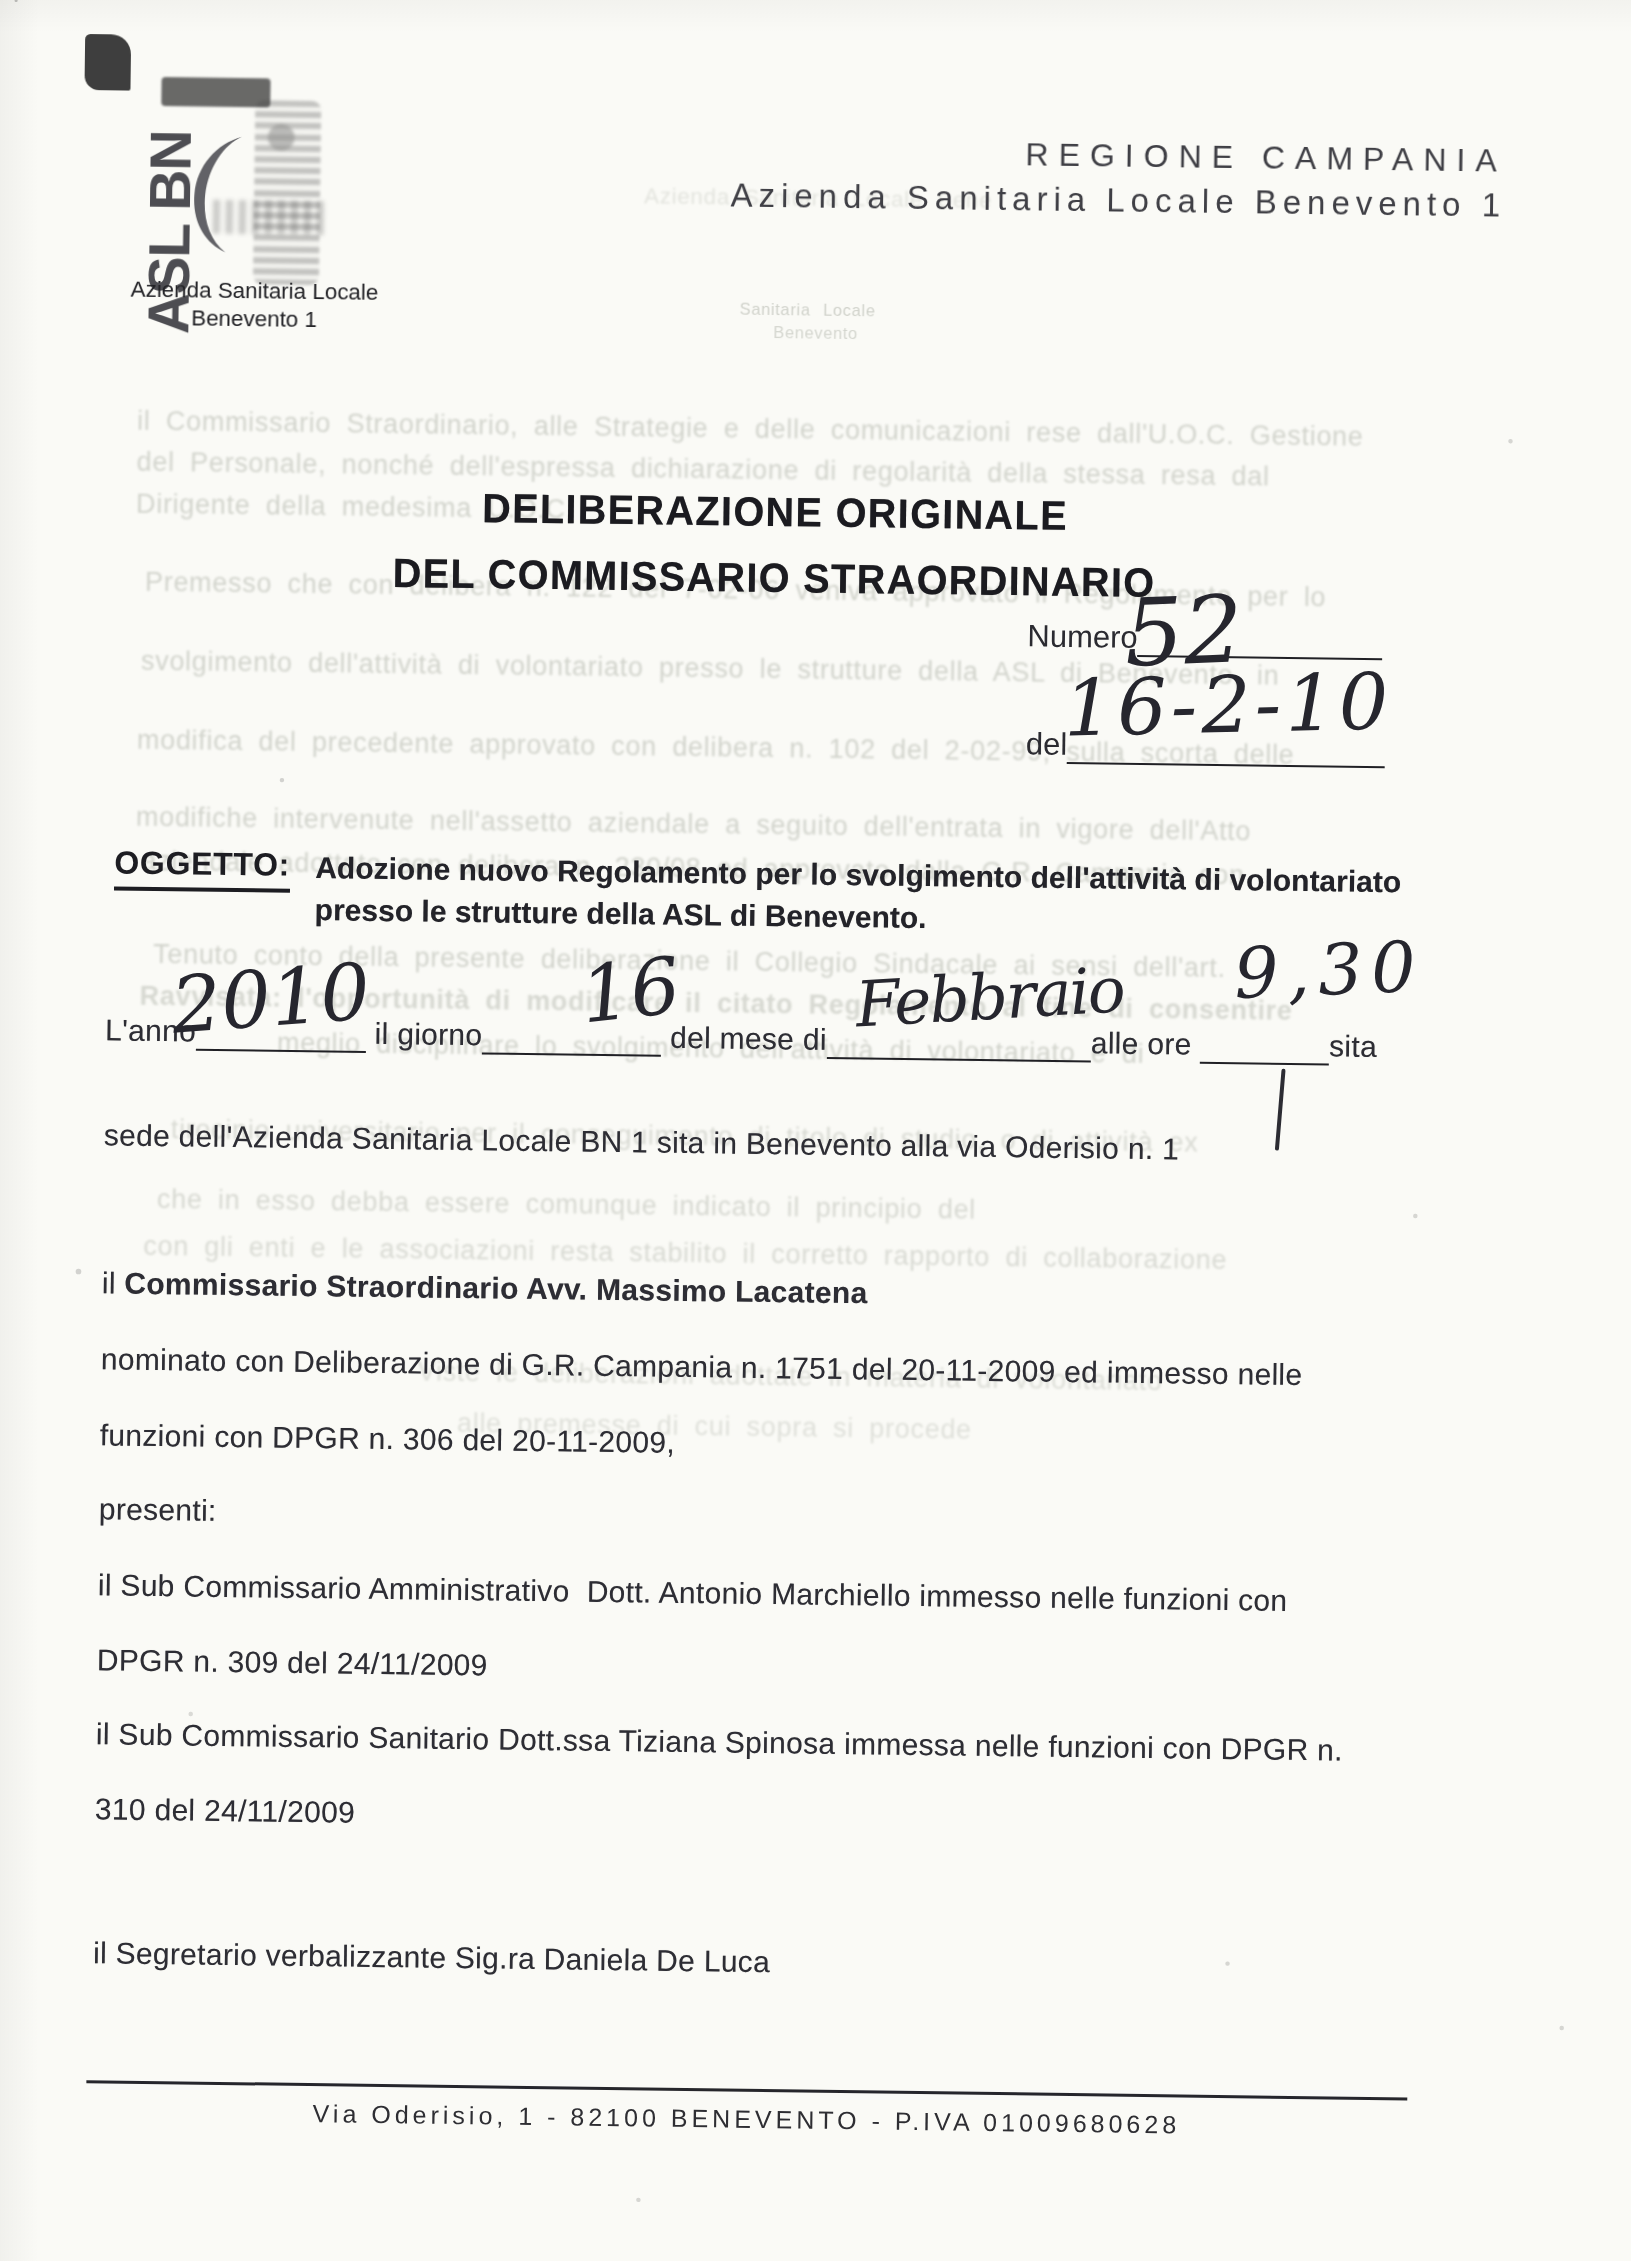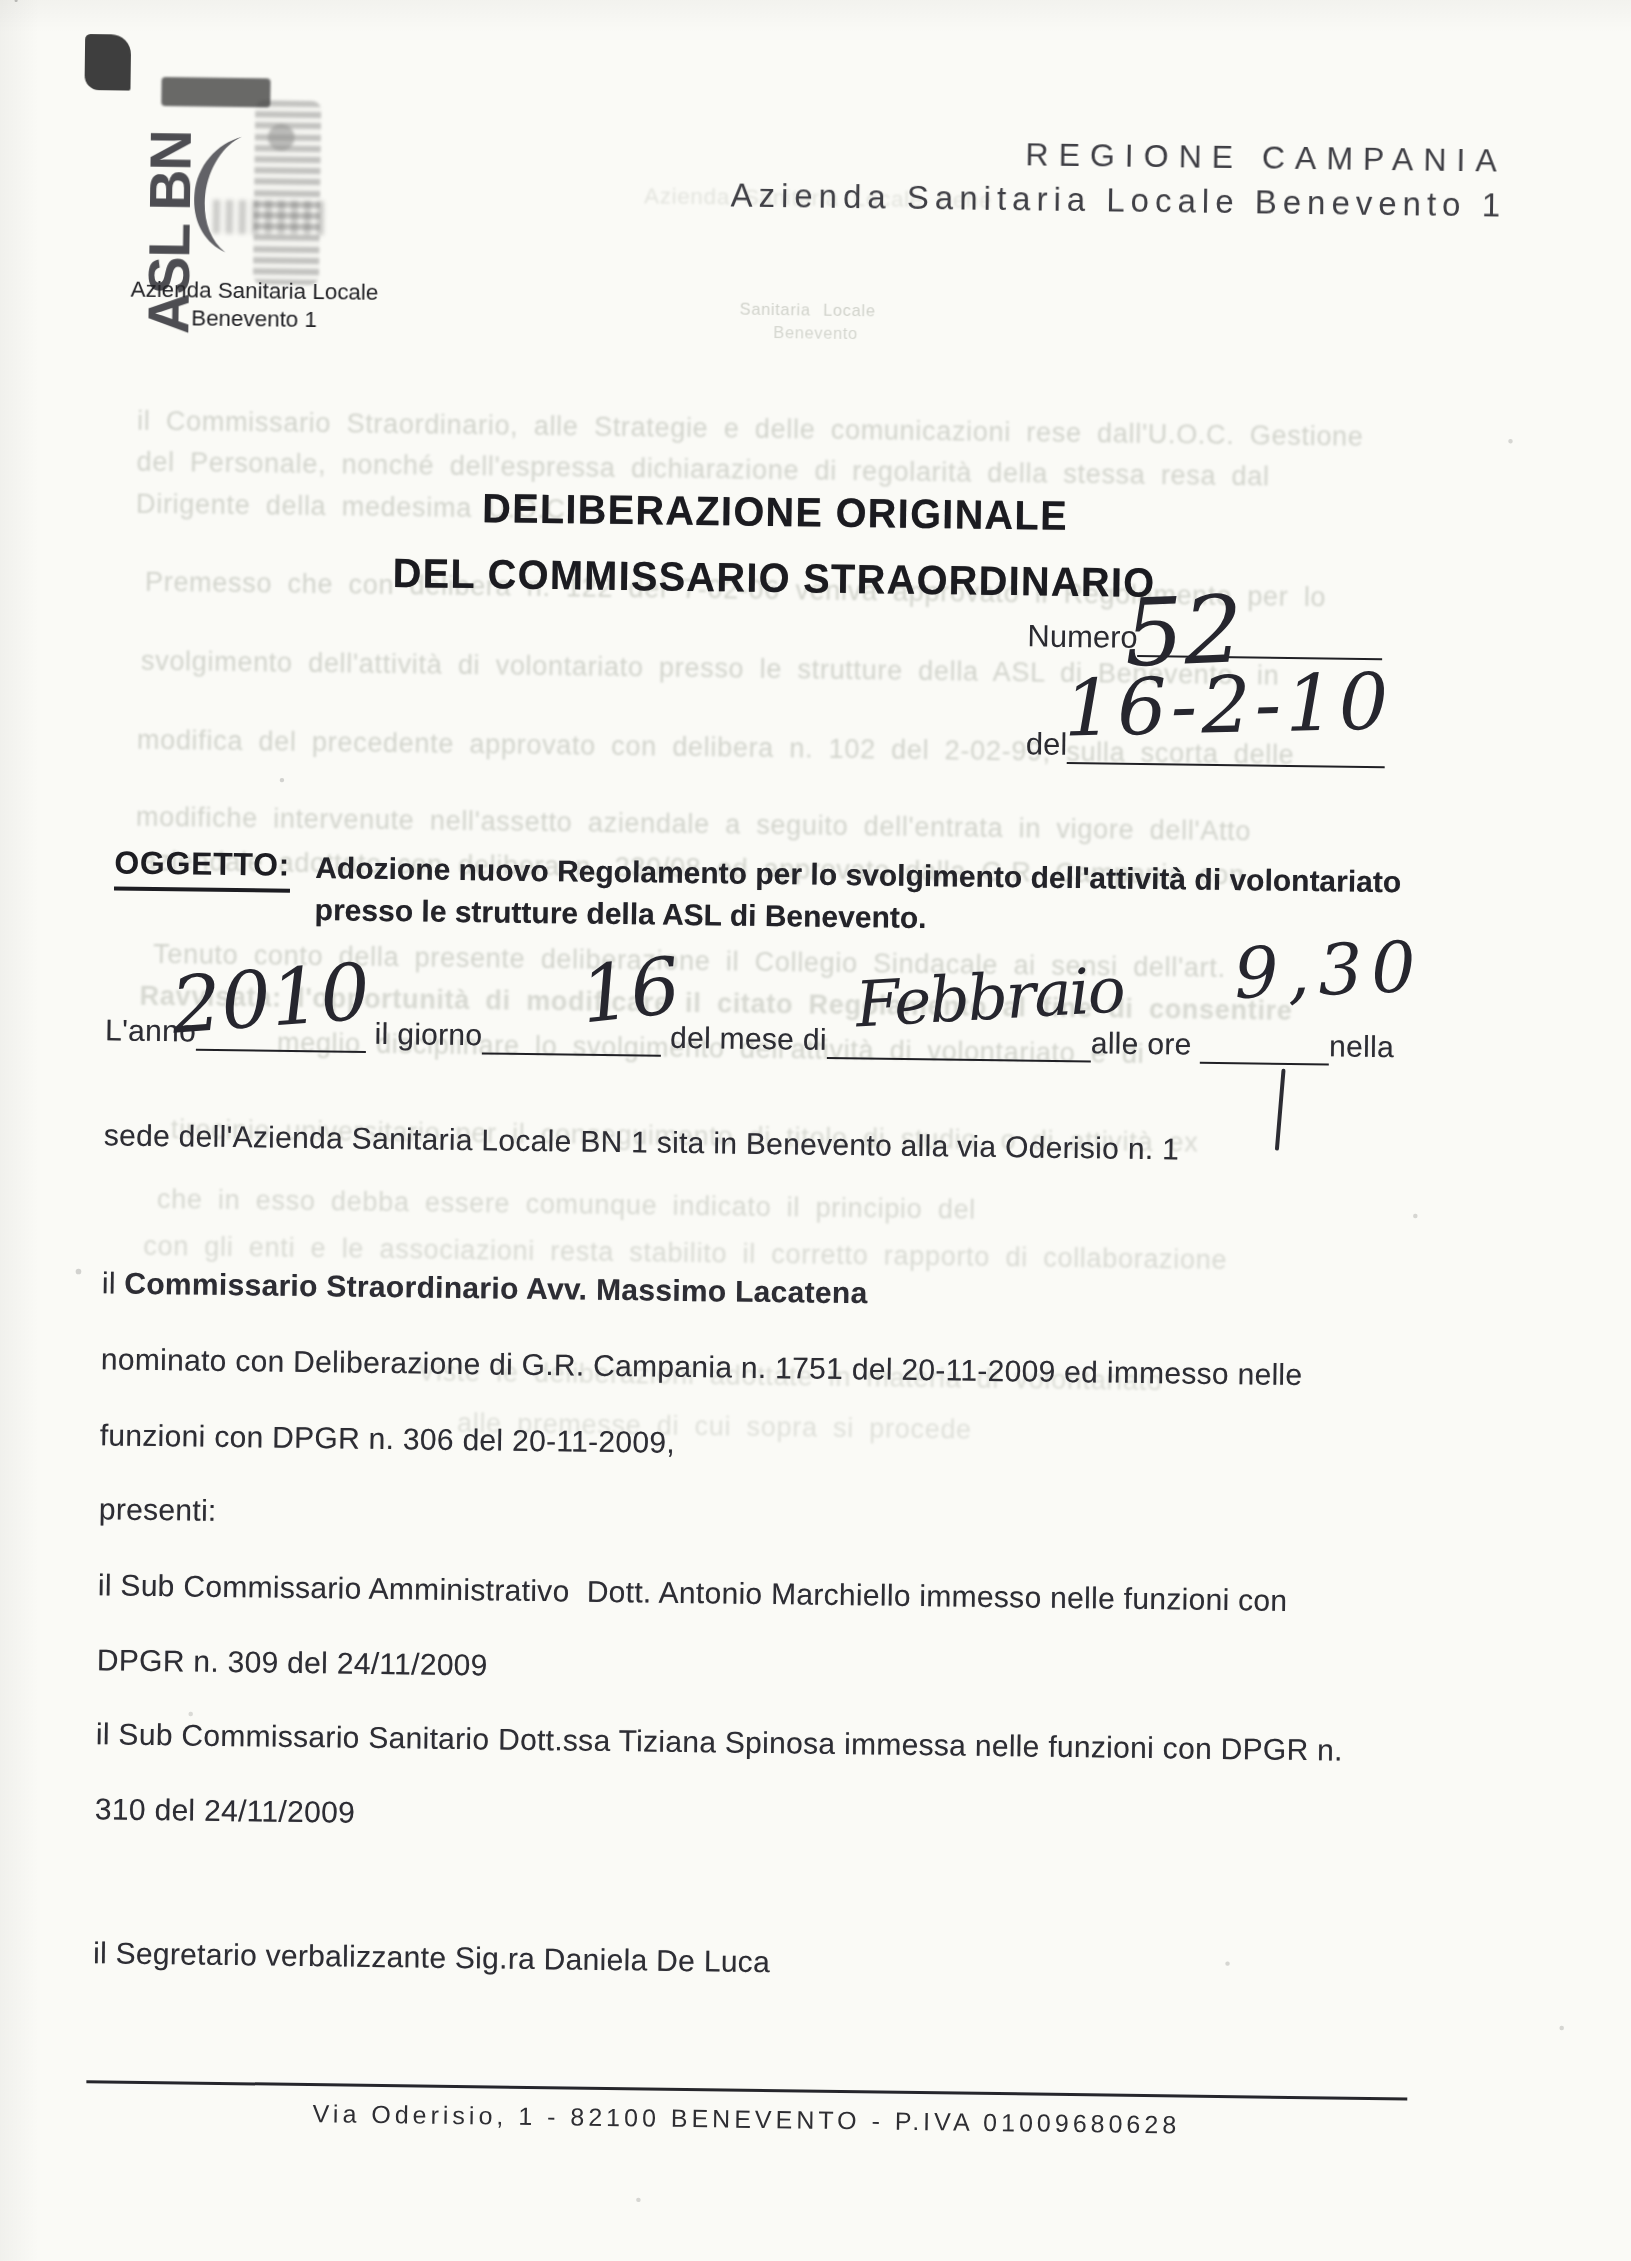--- a/index.html
+++ b/index.html
@@ -157,21 +157,21 @@
     <span class="hand hand-numero">52</span>
 
     <div class="frow del-row"><span>del</span><span class="uline u-del"></span></div>
     <span class="hand hand-del">16-2-10</span>
 
     <div class="oggetto">
       <div class="oggetto-label">OGGETTO:</div>
       <div class="oggetto-text">Adozione nuovo Regolamento per lo svolgimento dell'attività di volontariato presso le strutture della ASL di Benevento.</div>
     </div>
 
-    <div class="row anno-row"><span>L'anno</span><span class="uline u1"></span> <span>il giorno</span><span class="uline u2"></span> <span>del mese di</span><span class="uline u3"></span><span>alle ore</span> <span class="uline u4"></span><span>nella</span></div>
+    <div class="row anno-row"><span>L'anno</span><span class="uline u1"></span> <span>il giorno</span><span class="uline u2"></span> <span>del mese di</span><span class="uline u3"></span><span>alle ore</span> <span class="uline u4"></span><span>sita</span></div>
     <span class="hand hand-anno">2010</span>
     <span class="hand hand-giorno">16</span>
     <span class="hand hand-mese">Febbraio</span>
     <span class="hand hand-ore">9,30</span>
     <div class="pen-stroke"></div>
 
     <div class="row r-sede">sede dell'Azienda Sanitaria Locale BN 1 sita in Benevento alla via Oderisio n. 1</div>
 
     <div class="row r-comm"><span>il </span><span class="b">Commissario Straordinario Avv. Massimo Lacatena</span></div>
     <div class="row r-nom1">nominato con Deliberazione di G.R. Campania n. 1751 del 20-11-2009 ed immesso nelle</div>

